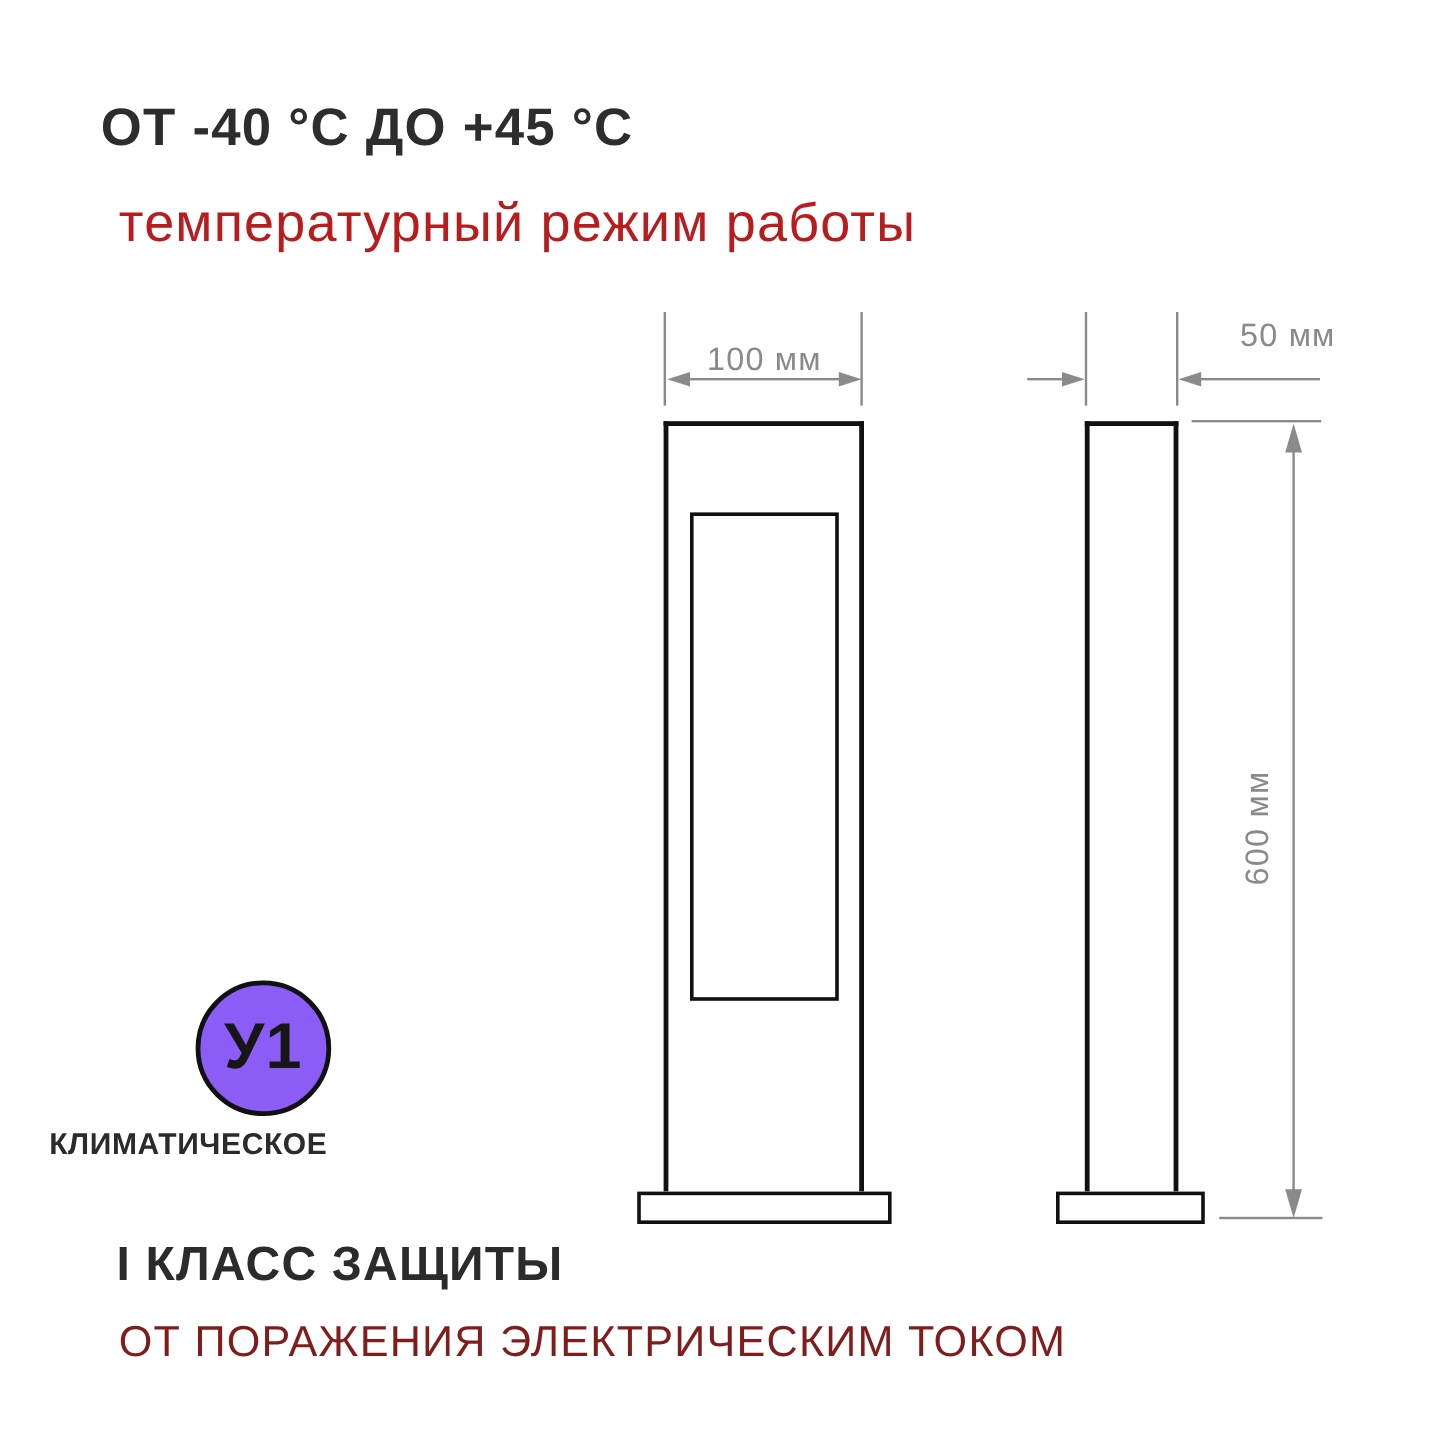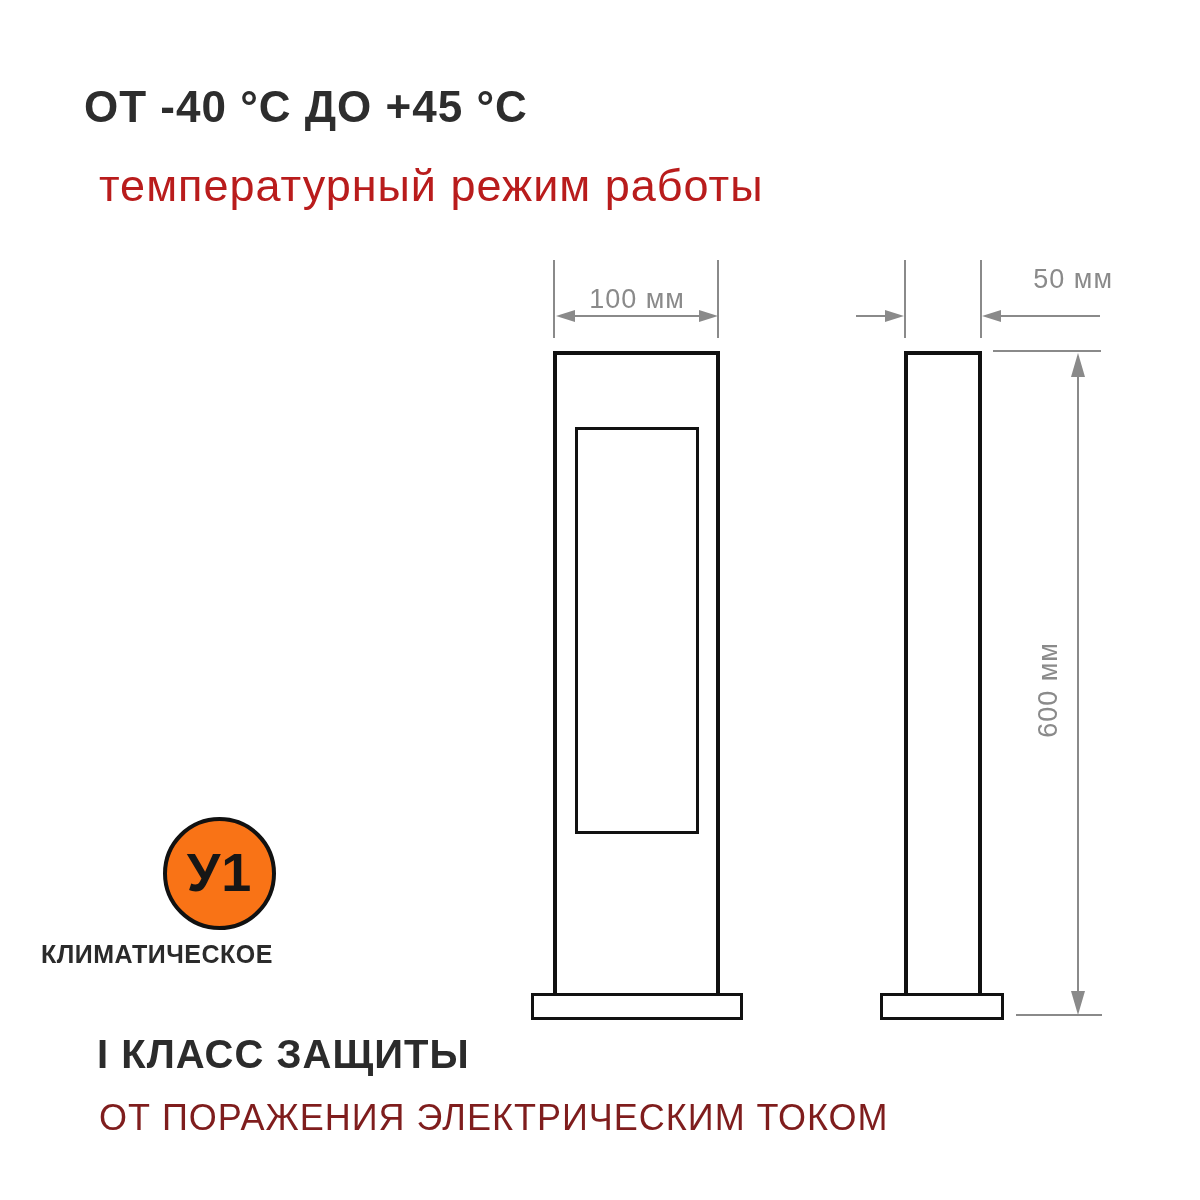--- a/index.html
+++ b/index.html
@@ -71,21 +71,21 @@
   .label-600 {
     left:1048px; top:690px;
     transform:translate(-50%,-50%) rotate(-90deg);
   }
 
   
   .badge-circle {
     left:163px; top:817px; width:113px; height:113px;
     border:4px solid #111; border-radius:50%;
     display:flex; align-items:center; justify-content:center;
-    background:#f97316;
+    background:#8b5cf6;
   }
   .badge-code {
     font-size:54px; font-weight:800; color:#161616; letter-spacing:1px;
     line-height:1; padding-bottom:4px;
   }
   .badge-label {
     left:41px; top:938px; width:360px; text-align:left;
     font-size:25px; font-weight:700; line-height:32px;
     letter-spacing:0.5px; color:#2b2b2b;
   }

